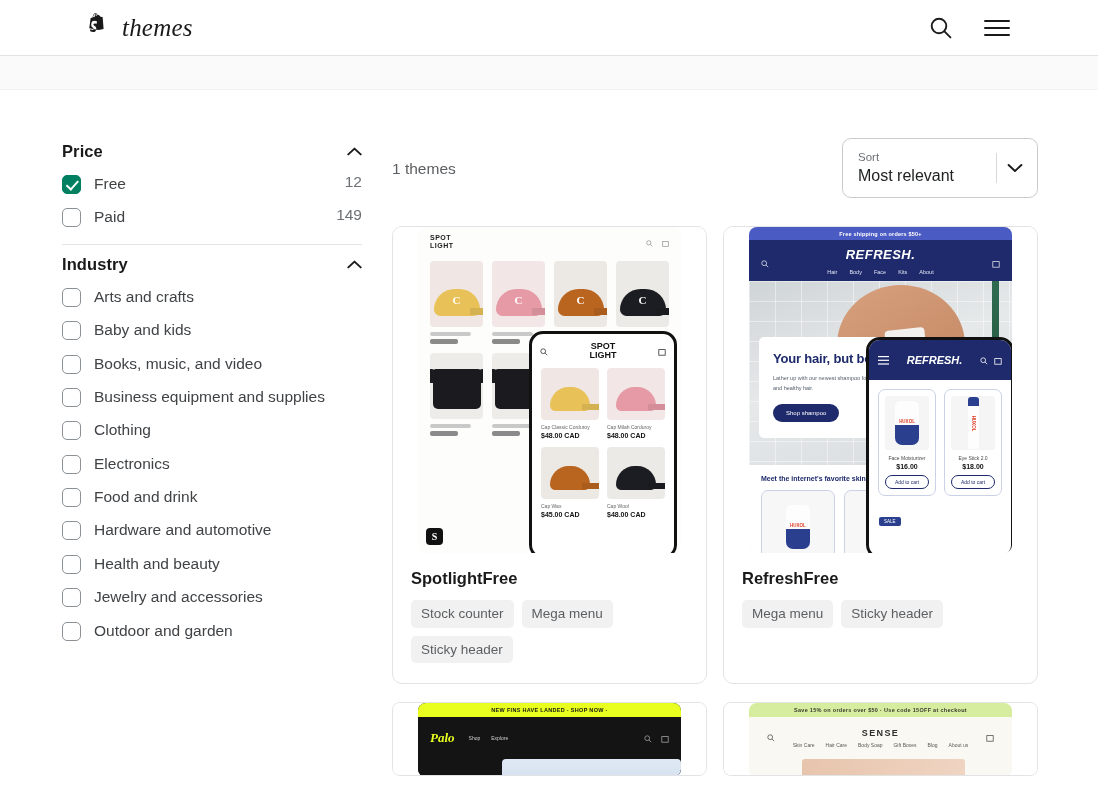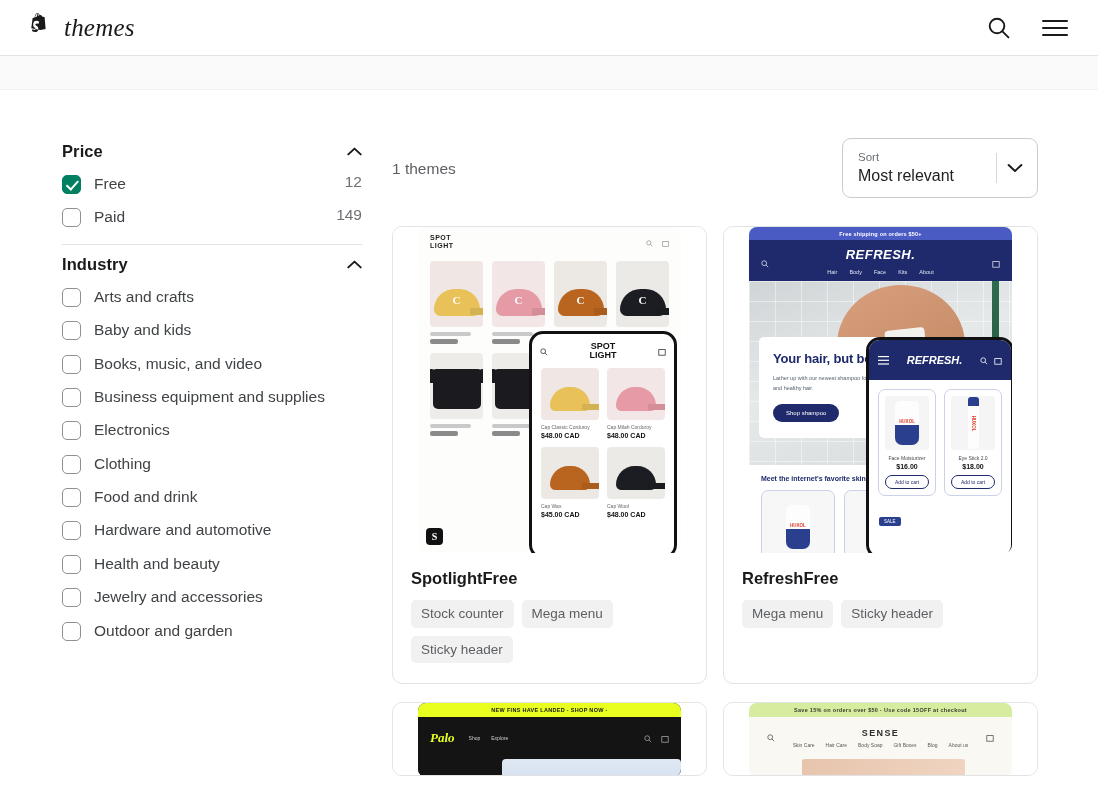--- a/index.html
+++ b/index.html
@@ -12,21 +12,21 @@
     overflow: hidden;
     position: relative;
   }
 
   
   .site-header {
     height: 56px;
     border-bottom: 1px solid #e3e3e3;
     display: flex;
     align-items: center;
-    padding: 0 26px;
+    padding: 0 84px;
     background: #fff;
     position: relative;
   }
   .brand { display: flex; align-items: center; gap: 12px; }
   .shopify-bag { width: 26px; height: 30px; display: block; }
   .brand-word {
     font-family: "Liberation Serif", serif;
     font-style: italic;
     font-size: 25px;
     letter-spacing: .2px;
@@ -391,21 +391,21 @@
     margin-top: 5px; border: 1px solid #1e2a6b; border-radius: 10px;
     font-size: 5px; color: #1e2a6b; padding: 3px 0;
   }
   .rf-m-badge {
     position: absolute; left: 10px; bottom: 30px;
     background: #2b3f8f; color: #fff; font-size: 4.5px;
     padding: 2px 5px; border-radius: 2px;
   }
 
   
-  .theme-card.partial { height: 74px; }
+  .theme-card.partial { height: 74px; border-radius: 8px; }
   .partial .preview { height: 74px; }
   .pt { position: absolute; inset: 0; }
   .pt-banner {
     height: 14px; display: flex; align-items: center; justify-content: center;
     font-size: 5.5px; font-weight: 800; letter-spacing: .3px;
   }
   .pt-nav {
     height: 42px; display: flex; align-items: center;
     padding: 0 12px; justify-content: space-between;
   }
@@ -503,25 +503,25 @@
       <div class="opt-row">
         <span class="cb"></span>
         <span class="opt-label">Books, music, and video</span>
       </div>
       <div class="opt-row">
         <span class="cb"></span>
         <span class="opt-label">Business equipment and supplies</span>
       </div>
       <div class="opt-row">
         <span class="cb"></span>
+        <span class="opt-label">Clothing</span>
+      </div>
+      <div class="opt-row">
+        <span class="cb"></span>
         <span class="opt-label">Electronics</span>
-      </div>
-      <div class="opt-row">
-        <span class="cb"></span>
-        <span class="opt-label">Clothing</span>
       </div>
       <div class="opt-row">
         <span class="cb"></span>
         <span class="opt-label">Food and drink</span>
       </div>
       <div class="opt-row">
         <span class="cb"></span>
         <span class="opt-label">Hardware and automotive</span>
       </div>
       <div class="opt-row">

